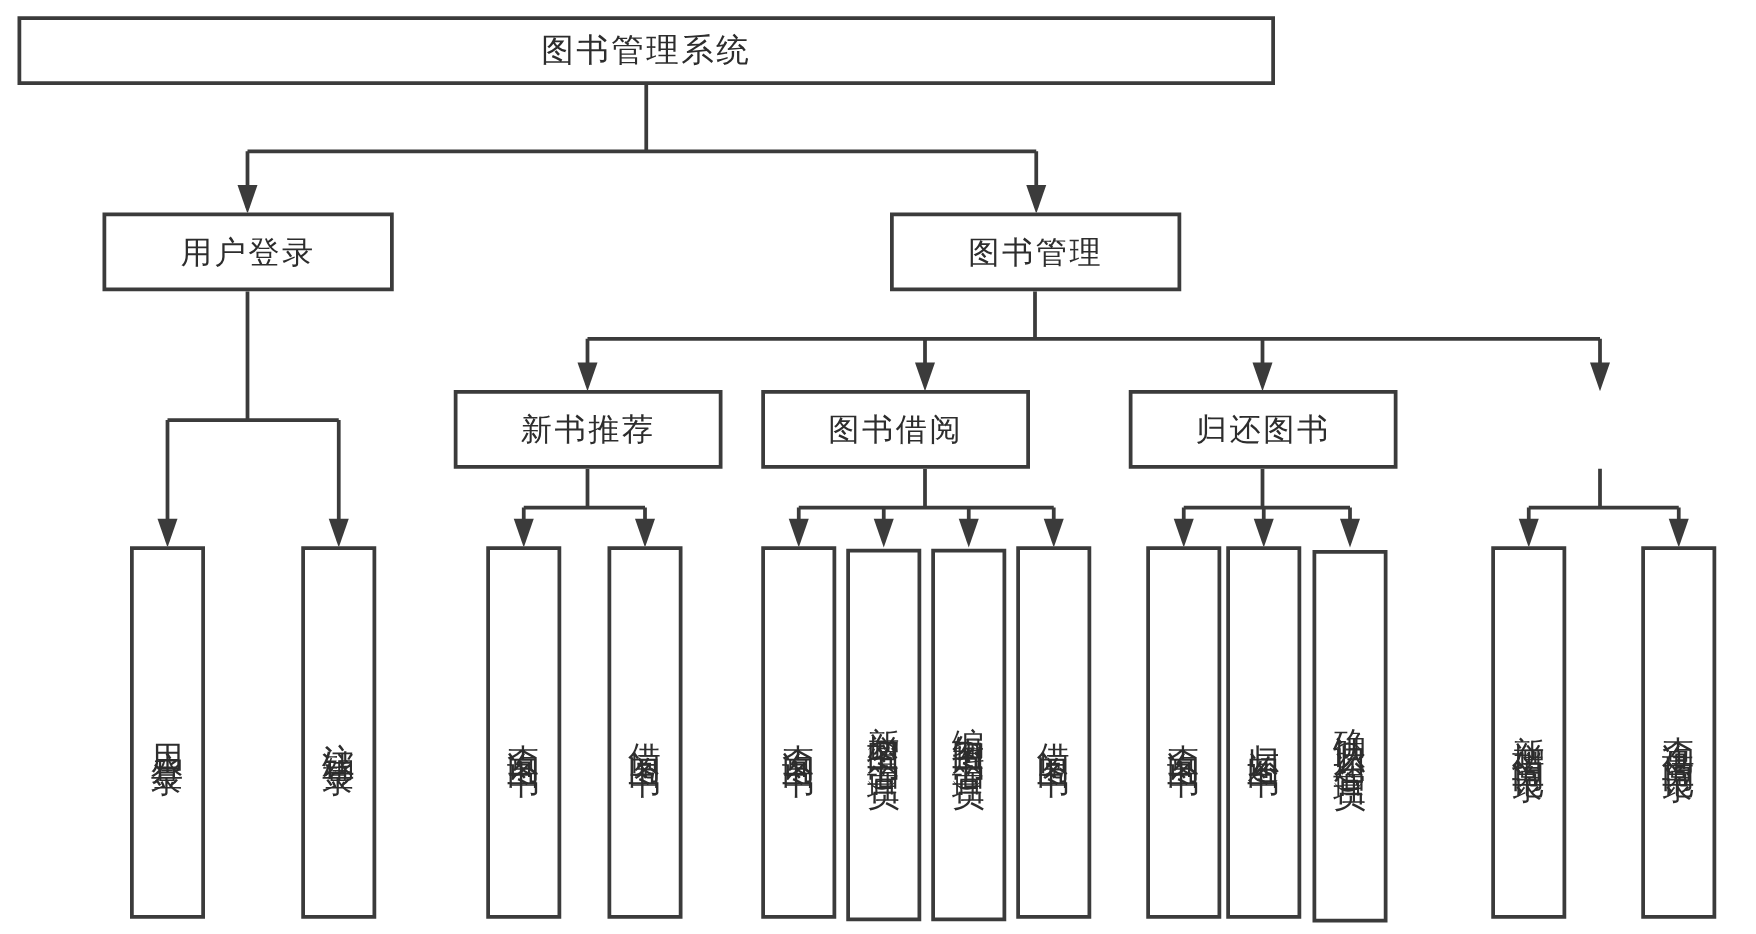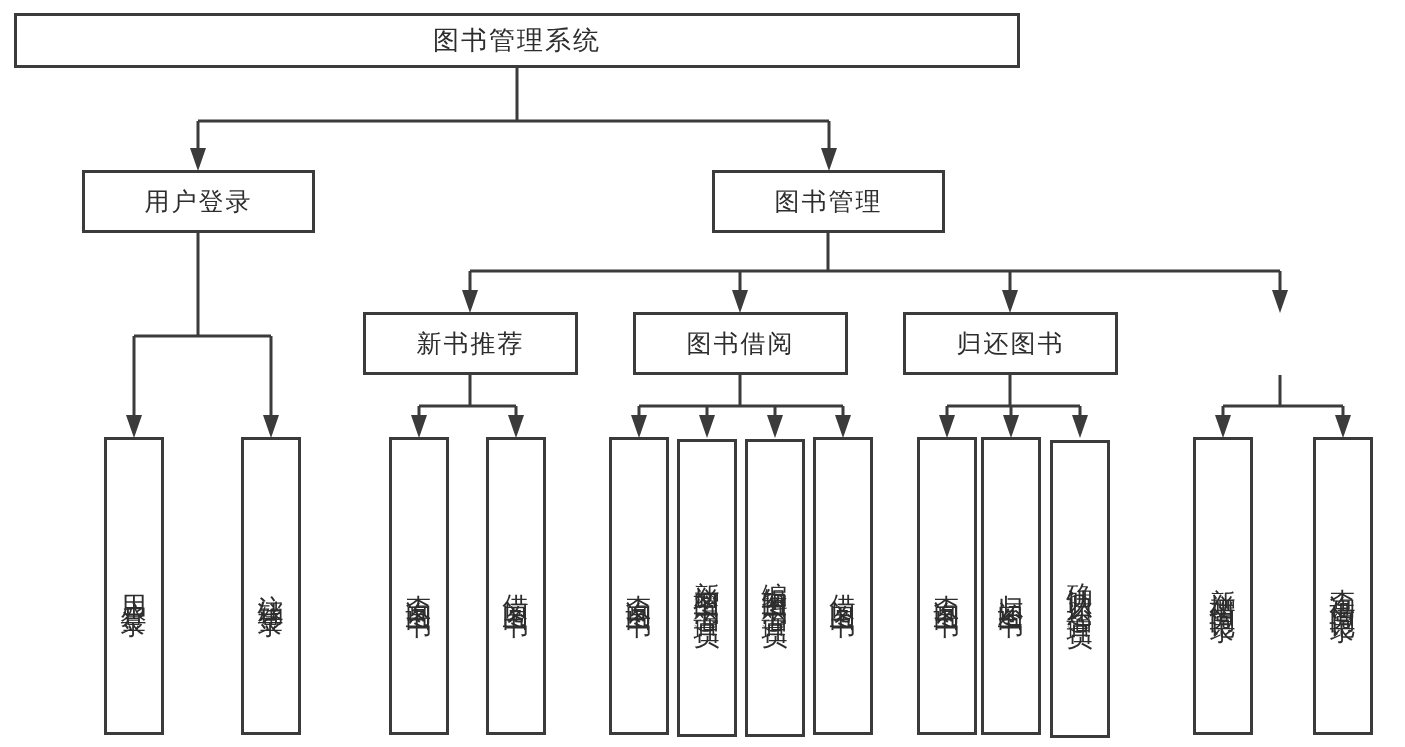--- a/index.html
+++ b/index.html
@@ -114,21 +114,21 @@
   <div class="node h" style="left:82px;top:170px;width:233px;height:63px">
     <span>用户登录</span>
   </div>
   <div class="node h" style="left:363px;top:312px;width:215px;height:63px">
     <span>新书推荐</span>
   </div>
 
   <div class="node h" style="left:712px;top:170px;width:233px;height:63px">
     <span>图书管理</span>
   </div>
-  <div class="node h" style="left:633px;top:312px;width:215px;height:63px">
+  <div class="node h" style="left:609px;top:312px;width:215px;height:63px">
     <span>图书借阅</span>
   </div>
   <div class="node h" style="left:903px;top:312px;width:215px;height:63px">
     <span>归还图书</span>
   </div>
 
   <div class="node v" style="left:104px;top:437px;width:60px;height:298px">
     <span>用户登录</span>
   </div>
   <div class="node v" style="left:241px;top:437px;width:60px;height:298px">

